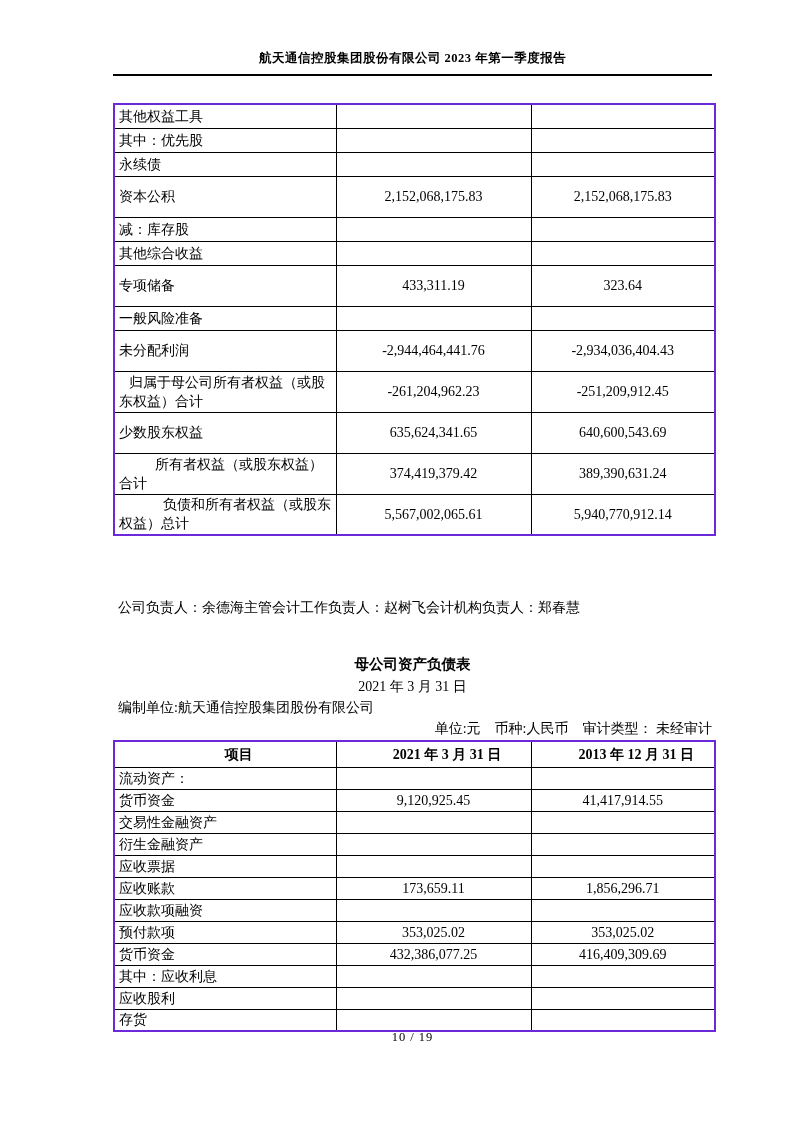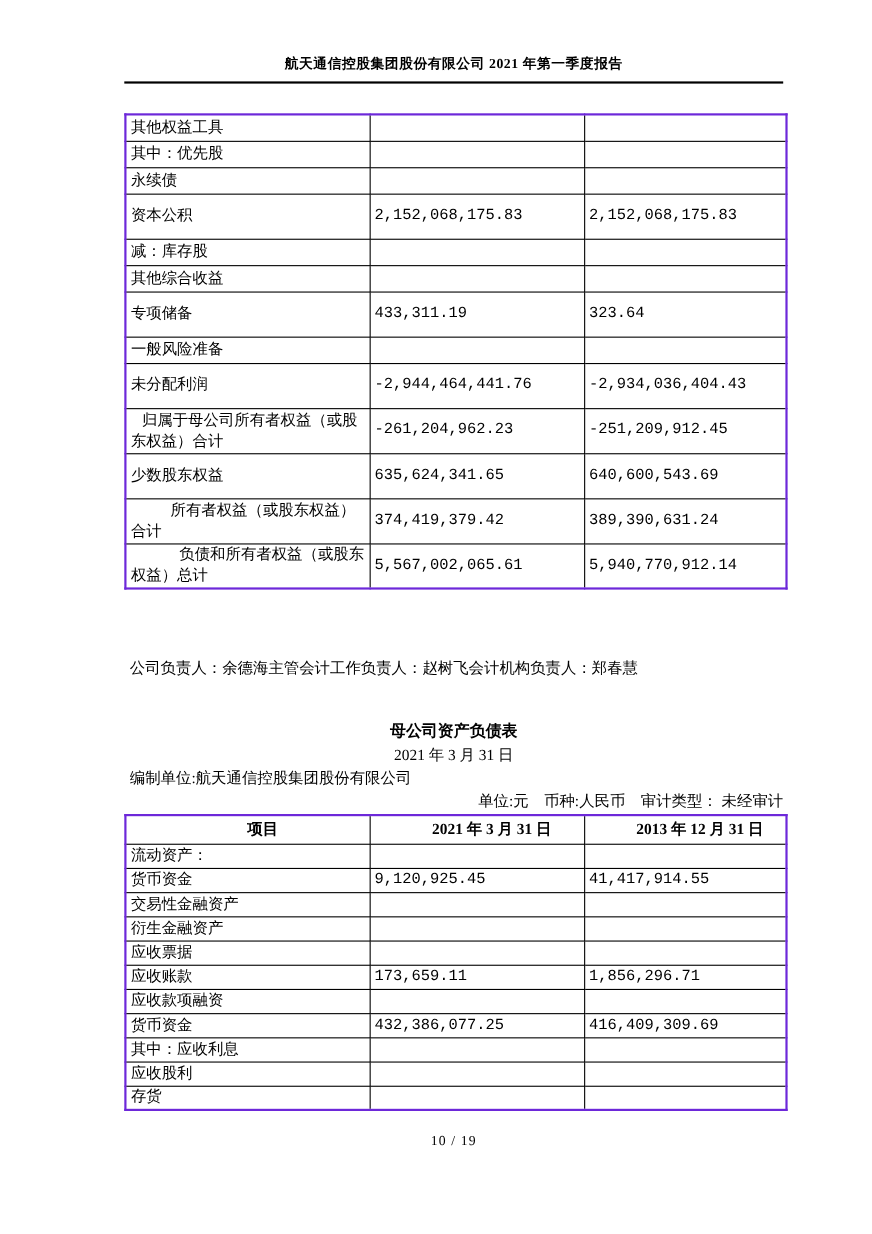--- a/index.html
+++ b/index.html
@@ -36,23 +36,22 @@
     border:1px solid #000;
     padding:0 4px;
     overflow:hidden;
     line-height:19px;
     vertical-align:middle;
     font-weight:normal;
   }
   table.fin{border:2px solid #6d28d9;}
   .lab{text-align:left;}
   .val{
-    text-align:left;
+    text-align:center;
     padding-right:5px;
-    font-family:Liberation Mono, monospace;
   }
   .vtop{vertical-align:top;padding-top:2px;}
 
   
   .i0{padding-left:5px;}
   .i1{padding-left:15px;}
   .i3{padding-left:44px;}
   .i4{padding-left:60px;}
   .h-a{padding-left:5px;text-indent:10px;}
   .h-b{padding-left:5px;text-indent:36px;}
@@ -96,21 +95,21 @@
   
   .page-footer{
     top:1030px;left:113px;width:599px;
     text-align:center;font-size:12.5px;
     letter-spacing:1px;
   }
 </style>
 </head>
 <body>
 
-<div class="abs page-header">航天通信控股集团股份有限公司 2021 年第一季度报告</div>
+<div class="abs page-header">航天通信控股集团股份有限公司 2023 年第一季度报告</div>
 <div class="abs header-rule"></div>
 
 <table class="fin abs" id="equity-table">
   <colgroup>
       <col style="width:222px">
       <col style="width:195px">
       <col style="width:184px">
     </colgroup>
   <tbody>
     <tr class="r-s">
@@ -229,20 +228,25 @@
       <td class="lab i1">应收账款</td>
       <td class="val">173,659.11</td>
       <td class="val">1,856,296.71</td>
     </tr>
     <tr>
       <td class="lab i1">应收款项融资</td>
       <td class="val"></td>
       <td class="val"></td>
     </tr>
     <tr>
+      <td class="lab i1">预付款项</td>
+      <td class="val">353,025.02</td>
+      <td class="val">353,025.02</td>
+    </tr>
+    <tr>
       <td class="lab i1">货币资金</td>
       <td class="val">432,386,077.25</td>
       <td class="val">416,409,309.69</td>
     </tr>
     <tr>
       <td class="lab i1">其中：应收利息</td>
       <td class="val"></td>
       <td class="val"></td>
     </tr>
     <tr>

